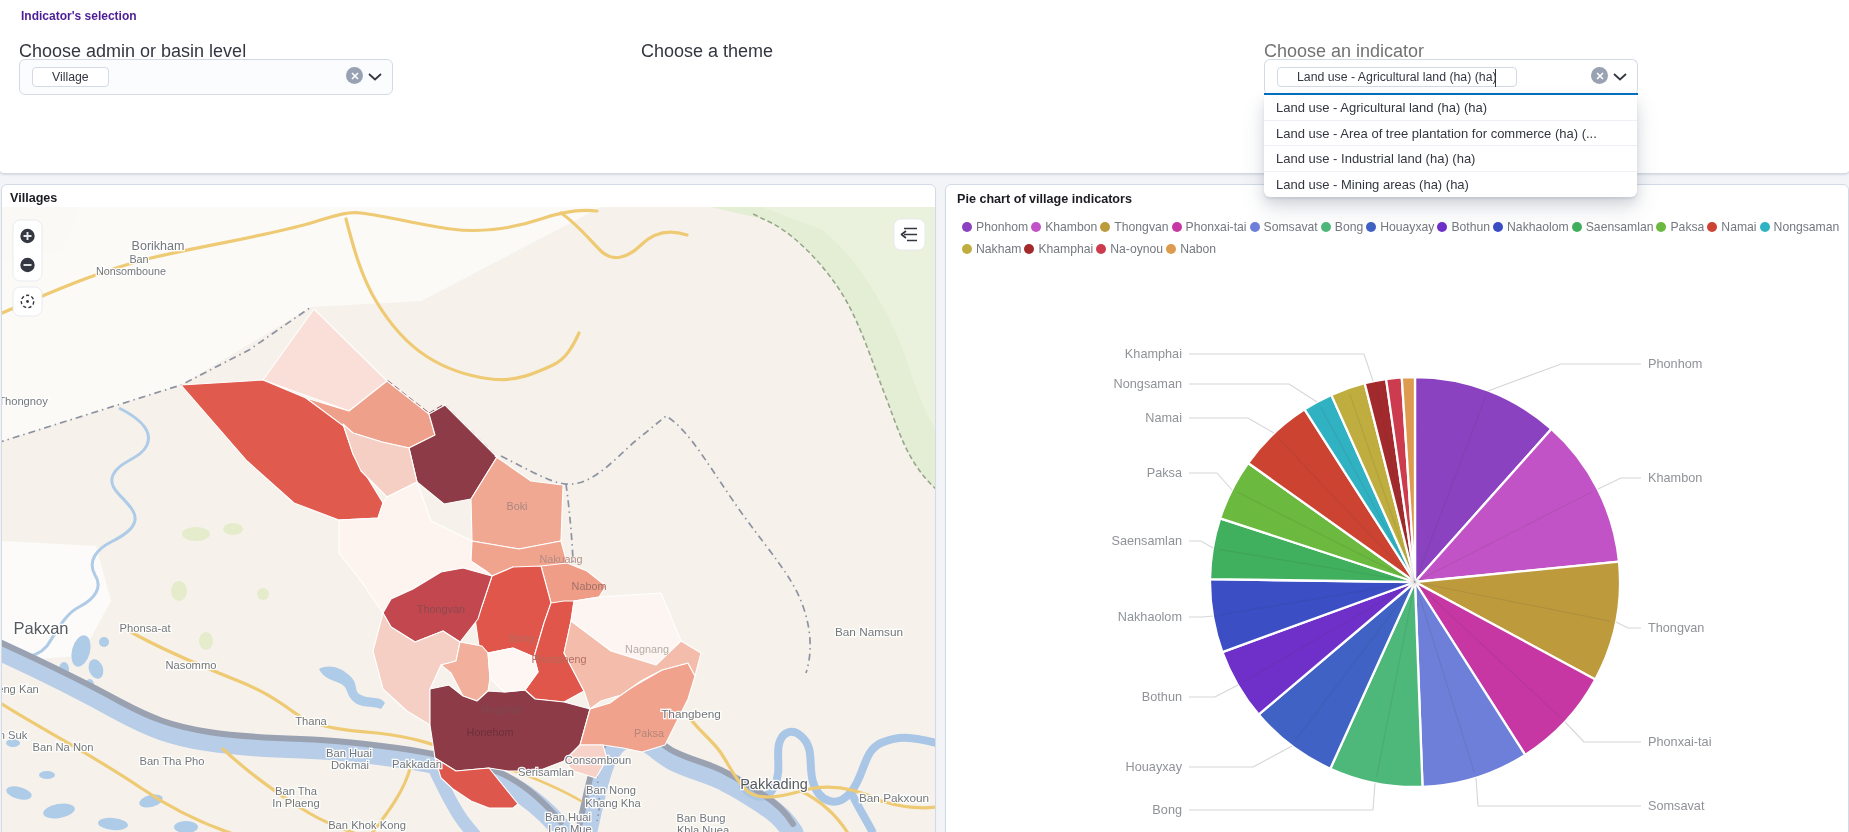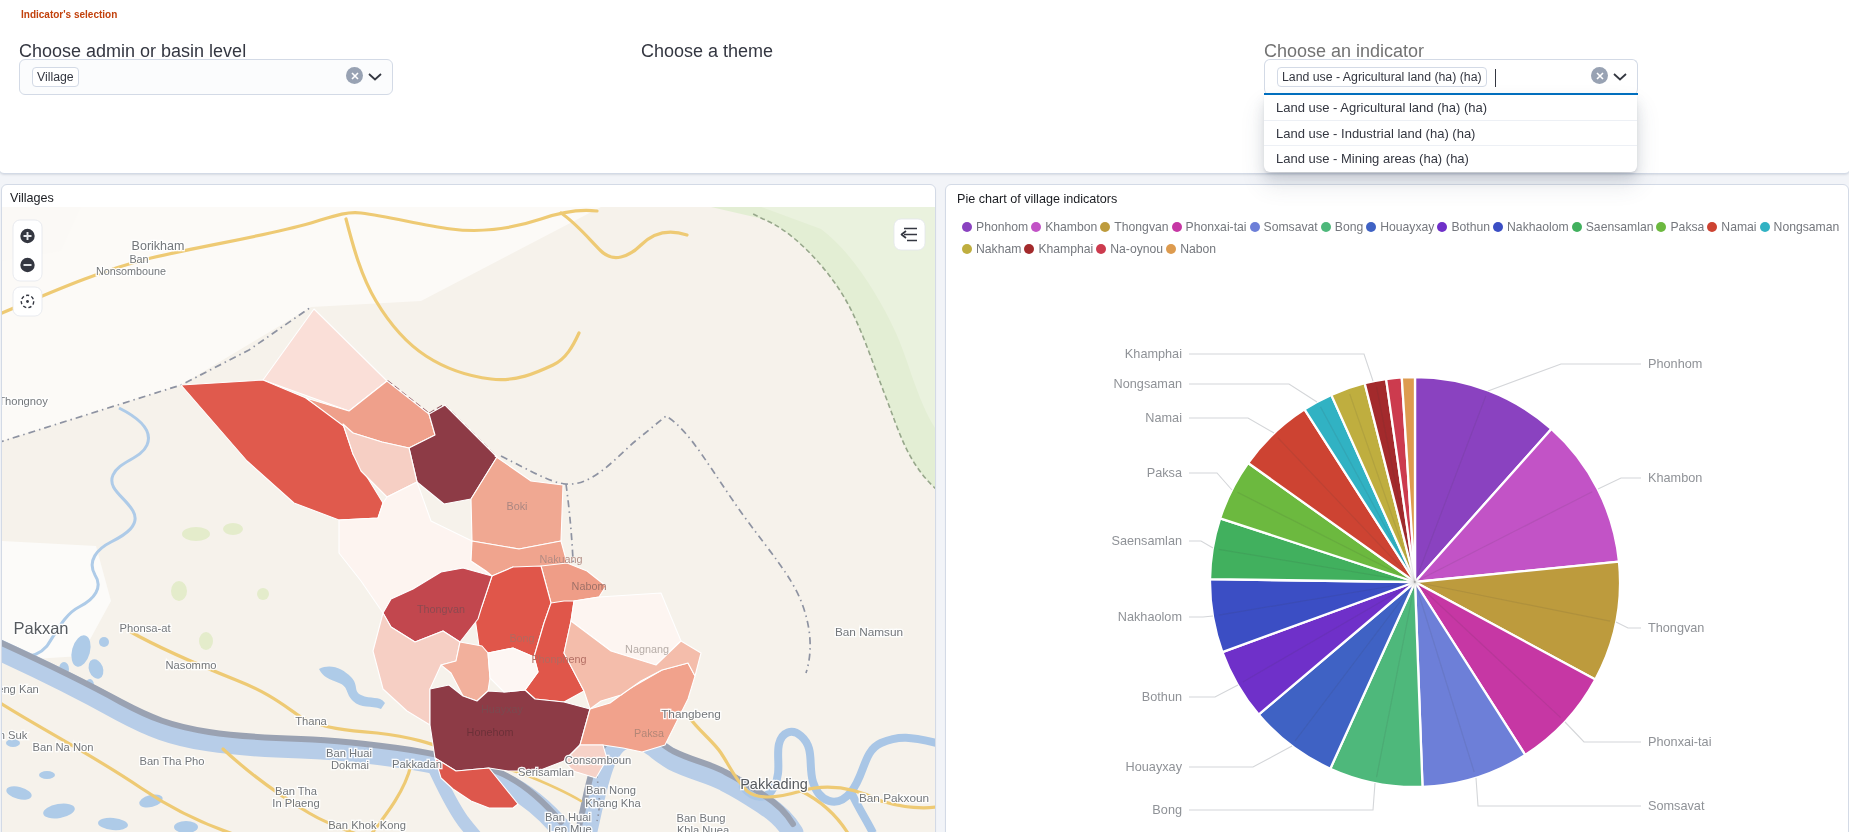--- a/index.html
+++ b/index.html
@@ -1,32 +1,32 @@
 <!DOCTYPE html>
 <html><head><meta charset="utf-8"><style>
 *{margin:0;padding:0;box-sizing:border-box}
 html,body{width:1849px;height:832px;font-family:"Liberation Sans",sans-serif;background:#f2f4f8;overflow:hidden;position:relative}
 .panel{position:absolute;background:#fff;border:1px solid #d3dae6;border-radius:6px;box-shadow:0 2px 2px -1px rgba(152,162,179,.3)}
 #top{left:-2px;top:-4px;width:1853px;height:178px;border-radius:0 0 6px 6px}
-#top h1{position:absolute;left:22px;top:12px;font-size:10px;color:#c2410c;font-weight:bold}
+#top h1{position:absolute;left:22px;top:12px;font-size:12px;color:#4c1d95;font-weight:bold}
 .flabel{position:absolute;top:44px;font-size:18px;font-weight:normal;color:#343741}
 .combo{position:absolute;top:62px;width:374px;height:36px;background:#fbfcfd;border:1px solid #d3dae6;border-radius:6px}
 .combo.focused{background:#fff;border-bottom:none}
-.pill{position:absolute;left:12px;top:7px;height:20px;background:#fff;border:1px solid #d3dae6;border-radius:4px;font-size:12.3px;color:#343741;line-height:18px;padding:0 4px;white-space:nowrap}
+.pill{position:absolute;left:12px;top:7px;height:20px;background:#fff;border:1px solid #d3dae6;border-radius:4px;font-size:12.3px;color:#343741;line-height:18px;padding:0 19px;white-space:nowrap}
 .clearbtn{position:absolute;right:29px;top:7px;width:17px;height:17px;border-radius:50%;background:#98a2b3}
 .clearbtn svg{position:absolute;left:4.5px;top:4.5px}
 .chev{position:absolute;right:10px;top:13px}
 .caret{position:absolute;left:230px;top:9px;width:1px;height:18px;background:#343741}
 .uline{position:absolute;left:-1px;bottom:0px;width:374px;height:2px;background:#0071c2}
 #popover{position:absolute;left:1264px;top:95px;width:373px;background:#fff;border-radius:0 0 6px 6px;box-shadow:0 12px 24px rgba(65,78,101,.14),0 6px 12px rgba(65,78,101,.14),0 2px 2px rgba(65,78,101,.1);z-index:50}
 #popover .opt{height:25.6px;line-height:25.5px;padding-left:12px;font-size:13px;color:#343741;border-bottom:1px solid #edf0f5;white-space:nowrap;overflow:hidden}
 #popover .opt:last-child{border-bottom:none}
 #leftp{left:1px;top:184px;width:935px;height:700px;overflow:hidden}
 #rightp{left:945px;top:184px;width:904px;height:700px;overflow:hidden}
-.ptitle{position:absolute;left:8px;top:6px;font-size:12.6px;font-weight:normal;color:#1a1c21;z-index:5}
+.ptitle{position:absolute;left:8px;top:6px;font-size:12.6px;font-weight:bold;color:#1a1c21;z-index:5}
 #rightp .ptitle{left:11px;top:7px}
 .lrow{position:absolute;left:16px;display:flex;gap:3px;align-items:center;z-index:4}
 .litem{display:flex;align-items:center;font-size:12.2px;color:#75787e;white-space:nowrap}
 .litem i{display:inline-block;width:10px;height:10px;border-radius:50%;margin-right:4px}
 #mapwrap{position:absolute;left:0;top:22px;width:935px;height:678px}
 </style></head>
 <body>
 <div id="top" class="panel">
   <h1>Indicator's selection</h1>
   <div class="flabel" style="left:20px">Choose admin or basin level</div>
@@ -277,15 +277,16 @@
 <polyline points="371.0,217.0 343.0,199.0 243.0,199.0" fill="none" stroke="#d4d6d9" stroke-width="1.1"></polyline>
 <text x="236.0" y="203.2" font-size="12.7" fill="#8f9297" text-anchor="end" font-family="Liberation Sans,sans-serif">Nongsaman</text>
 <polyline points="427.0,196.0 418.0,169.0 243.0,169.0" fill="none" stroke="#d4d6d9" stroke-width="1.1"></polyline>
 <text x="236.0" y="173.2" font-size="12.7" fill="#8f9297" text-anchor="end" font-family="Liberation Sans,sans-serif">Khamphai</text>
 </svg>
     </div>
 </div>
 
 <div id="popover">
   <div class="opt">Land use - Agricultural land (ha) (ha)</div>
+  <div class="opt">Land use - Area of tree plantation for commerce (ha) (...</div>
   <div class="opt">Land use - Industrial land (ha) (ha)</div>
   <div class="opt">Land use - Mining areas (ha) (ha)</div>
 </div>
 
 </body></html>

